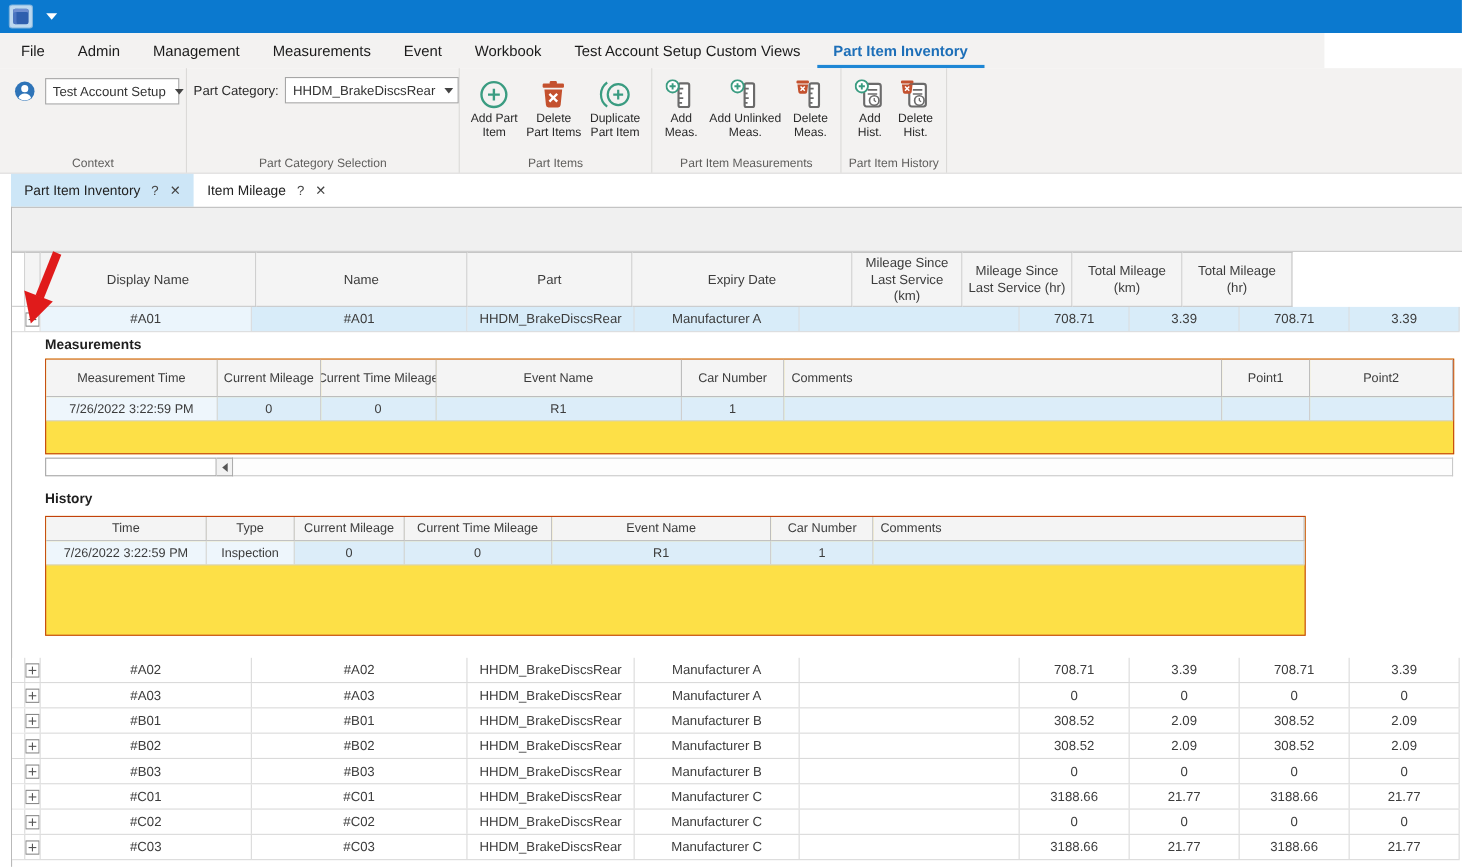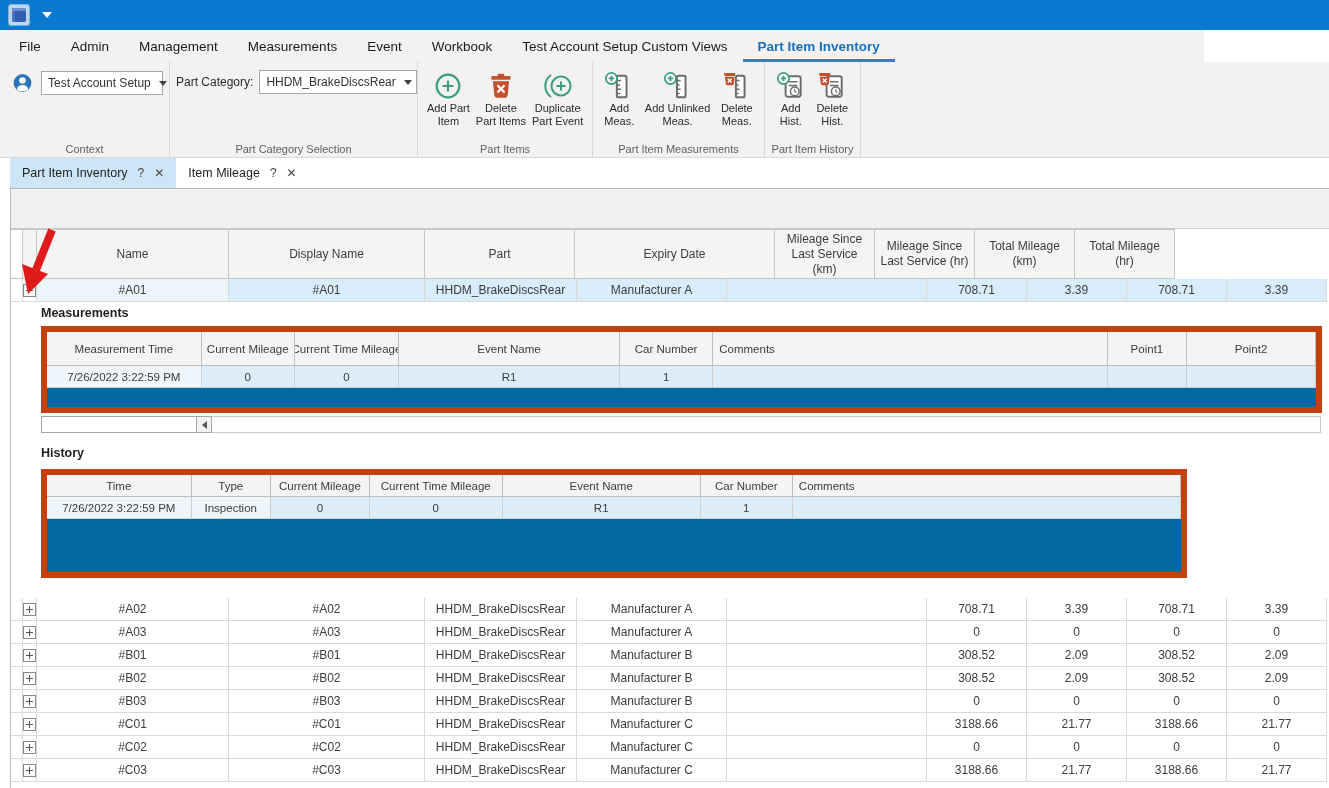--- a/index.html
+++ b/index.html
@@ -70,21 +70,21 @@
   .drow { height:23px; border-bottom:1px solid #dadada; }
   .drow .cell { border-right:1px solid #dadada; }
   .sel-name { background:#ebf5fc; }
   .sel { background:#d8ecf9; }
   .expbox { width:13px; height:13px; border:1px solid #8a8a8a; background:#fff; position:relative; }
   .expbox::before { content:""; position:absolute; left:2px; right:2px; top:5px; height:1px; background:#555; }
   .expbox.plus::after { content:""; position:absolute; top:2px; bottom:2px; left:5px; width:1px; background:#555; }
 
   
   .detail-title { position:absolute; left:30px; font-size:12.5px; font-weight:bold; color:#1f1f1f; }
-  .subtable { position:absolute; left:30px; border:6px solid #c2410c; background:#0369a1; }
+  .subtable { position:absolute; left:30px; border:1px solid #c2410c; background:#fde047; }
   .srow { display:flex; }
   .scell { border-right:1px solid #cfcfcf; font-size:11.5px; color:#3c3c3c; display:flex; align-items:center;
     justify-content:center; overflow:hidden; white-space:nowrap; padding:0 3px; }
   .sheader .scell { background:#f4f4f4; border-bottom:1px solid #bdbdbd; border-right:1px solid #bdbdbd; }
   .left-align { justify-content:flex-start; padding-left:6px; }
   .mb { background:#dcedf9; } .mbl { background:#eef6fc; }
 
   
   .m-c0{width:156px}.m-c1{width:94px}.m-c2{width:105px}.m-c3{width:223px}.m-c4{width:94px}.m-c5{width:398px}.m-c6{width:80px}.m-c7{width:130px}
   
@@ -165,21 +165,21 @@
           <path d="M9.7 12.4l6.6 6.6M16.3 12.4l-6.6 6.6" stroke="#fff" stroke-width="2"></path>
         </svg>
         <div class="blabel"><span>Delete</span><br><span>Part Items</span></div>
       </div>
       <div class="bigbtn">
         <svg width="30" height="28" viewBox="0 0 30 26">
           <path d="M8 2 A 13.5 13.5 0 0 0 8 24" fill="none" stroke="#3a9c81" stroke-width="2"></path>
           <circle cx="18" cy="13" r="9.5" fill="none" stroke="#3a9c81" stroke-width="2"></circle>
           <path d="M18 8.5v9M13.5 13h9" stroke="#3a9c81" stroke-width="2"></path>
         </svg>
-        <div class="blabel"><span>Duplicate</span><br><span>Part Event</span></div>
+        <div class="blabel"><span>Duplicate</span><br><span>Part Item</span></div>
       </div>
     </div>
     <div class="rgroup-label">Part Items</div>
   </div>
 
   <div class="rgroup g-meas">
     <div class="bigbtns">
       <div class="bigbtn">
         <svg width="28" height="28" viewBox="0 0 26 26">
           <rect x="11" y="3.5" width="9" height="20" rx="1.5" fill="#fff" stroke="#6b6b6b" stroke-width="1.8"></rect>
@@ -254,22 +254,22 @@
     <span class="close">✕</span>
   </div>
 </div>
 
 <div class="panel">
   <div class="groupstrip"></div>
 
   <div class="hrow">
     <div class="cell hcell w-ind"></div>
     <div class="cell hcell w-exp"></div>
+    <div class="cell hcell w-disp">Display Name</div>
     <div class="cell hcell w-name">Name</div>
-    <div class="cell hcell w-disp">Display Name</div>
     <div class="cell hcell w-part">Part</div>
     <div class="cell hcell w-expy">Expiry Date</div>
     <div class="cell hcell w-m1">Mileage Since Last Service (km)</div>
     <div class="cell hcell w-m2">Mileage Since Last Service (hr)</div>
     <div class="cell hcell w-t1">Total Mileage (km)</div>
     <div class="cell hcell w-t2">Total Mileage (hr)</div>
   </div>
 
   <div class="drow" style="top:90px">
     <div class="cell w-ind"></div>

